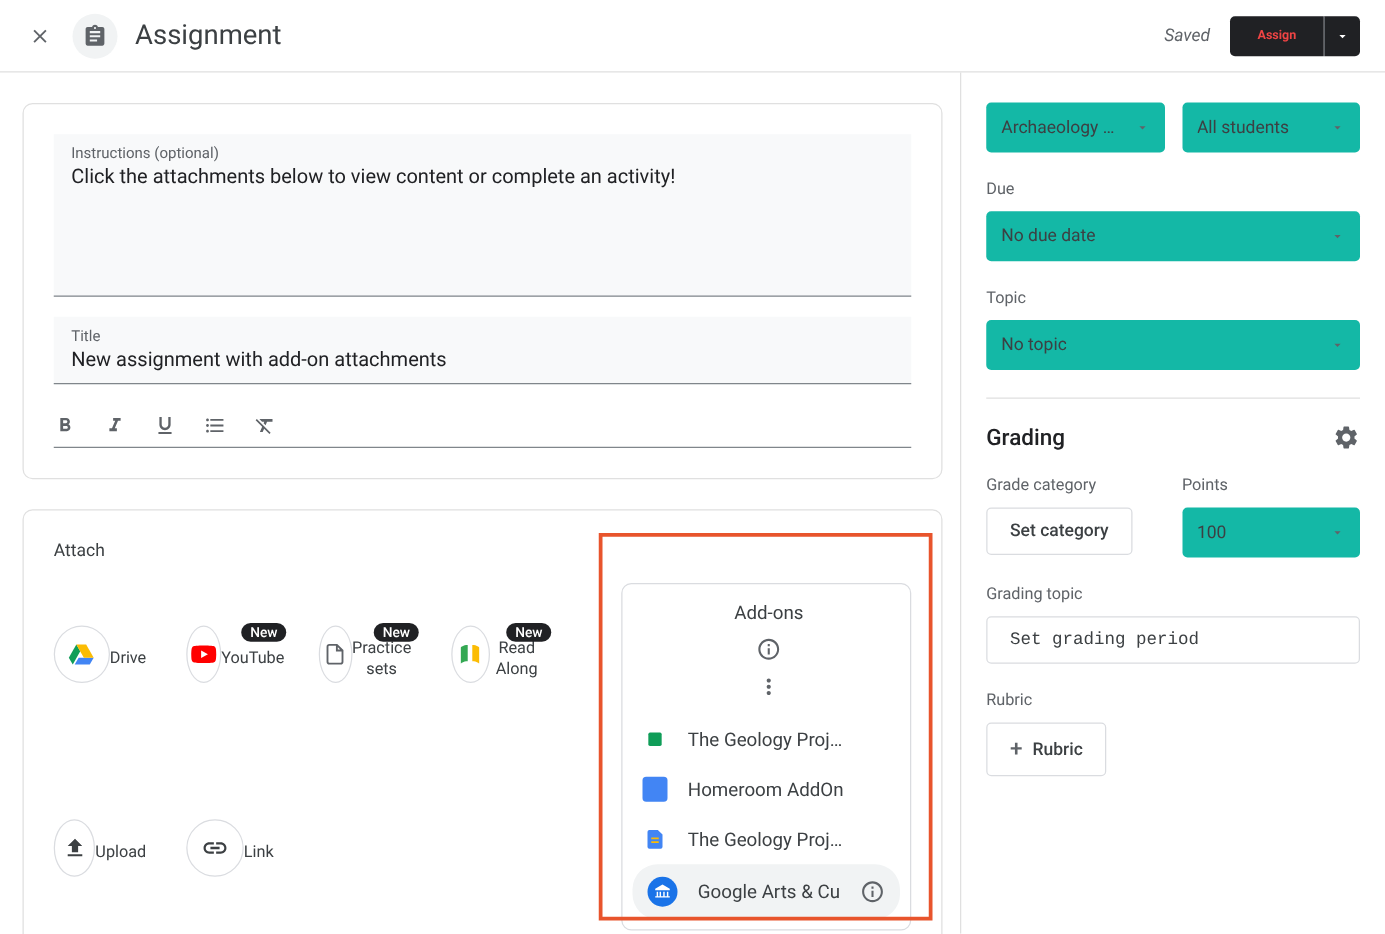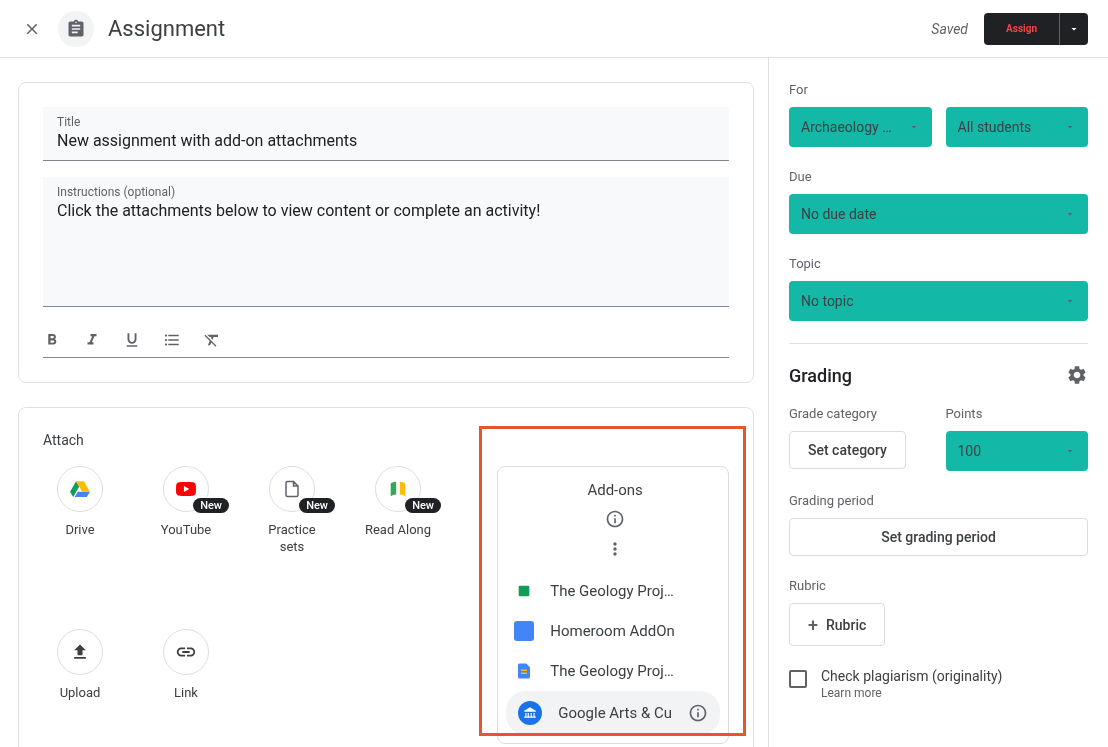--- a/index.html
+++ b/index.html
@@ -32,21 +32,21 @@
     .instructions-field { min-height: 130px; }
     
     
     .toolbar { display: flex; gap: 22px; padding: 8px 0; border-bottom: 1px solid #80868b; align-items: center; }
     .tool-btn { color: #5f6368; cursor: pointer; width: 18px; height: 18px; display: flex; align-items: center; justify-content: center; }
     
     
     .attach-title { font-size: 14px; color: #3c4043; margin-bottom: 18px; font-weight: 400; }
     .attach-row { display: flex; gap: 40px; position: relative; }
     .attach-grid { display: flex; flex-wrap: wrap; gap: 32px; max-width: 430px; }
-    .attach-item { display: flex; flex-direction: column; align-items: center; width: 74px; cursor: pointer; position: relative; }
+    .attach-item { display: flex; flex-direction: row; align-items: center; width: 74px; cursor: pointer; position: relative; }
     .attach-circle { width: 46px; height: 46px; border-radius: 50%; border: 1px solid #dadce0; display: flex; align-items: center; justify-content: center; margin-bottom: 10px; background: #fff; }
     .attach-label { font-size: 13px; color: #3c4043; text-align: center; line-height: 1.3; }
     .badge { position: absolute; top: 32px; right: -6px; background: #202124; color: #fff; font-size: 11px; padding: 1px 7px; border-radius: 10px; font-weight: 500; }
     
     
     .addons-highlight { position: absolute; right: -17px; top: -40px; border: 3px solid #e8542c; width: 267px; height: 310px; pointer-events: none; }
     .addons-panel { border: 1px solid #dadce0; border-radius: 8px; width: 241px; margin-left: auto; background: #fff; }
     .addons-header { display: flex; align-items: center; padding: 14px 14px 12px 18px; gap: 10px; flex-direction: column; }
     .addons-title { font-size: 15px; color: #3c4043; flex: 1; }
     .addons-list { max-height: 232px; overflow-y: auto; padding-bottom: 8px; }
@@ -62,21 +62,21 @@
     .side-label { font-size: 13px; color: #5f6368; margin-bottom: 10px; }
     .side-row { display: flex; gap: 14px; margin-bottom: 22px; }
     .select-box { background: #14b8a6; border: none; border-radius: 4px; padding: 12px 12px; display: flex; align-items: center; justify-content: space-between; cursor: pointer; flex: 1; font-size: 14px; color: #3c4043; min-width: 0; }
     .select-box .sel-text { overflow: hidden; text-overflow: ellipsis; white-space: nowrap; }
     .caret { color: #5f6368; flex-shrink: 0; margin-left: 6px; }
     .side-divider { border: none; border-top: 1px solid #e0e0e0; margin: 4px 0 20px; }
     .grading-header { display: flex; align-items: center; justify-content: space-between; margin-bottom: 20px; }
     .grading-title { font-size: 18px; color: #202124; font-weight: 500; }
     .gear { color: #5f6368; cursor: pointer; }
     .outline-btn { border: 1px solid #dadce0; background: #fff; border-radius: 4px; padding: 10px 18px; font-size: 14px; color: #3c4043; cursor: pointer; font-weight: 500; }
-    .outline-btn.full { width: 100%; text-align: center; }
+    .outline-btn.full { width: 100%; text-align: left; font-family: Liberation Mono, monospace; }
     .two-col { display: flex; gap: 14px; }
     .col { flex: 1; }
     .rubric-btn { display: flex; align-items: center; gap: 8px; }
     .plus { font-size: 18px; color: #5f6368; }
     .check-row { display: flex; align-items: flex-start; gap: 14px; margin-top: 16px; }
     .checkbox { width: 18px; height: 18px; border: 2px solid #5f6368; border-radius: 2px; cursor: pointer; margin-top: 2px; }
     .check-label { font-size: 14px; color: #3c4043; }
     .learn-more { font-size: 12px; color: #5f6368; margin-top: 2px; }
     .section { margin-bottom: 22px; }
   </style>
@@ -107,27 +107,27 @@
           </svg>
       </button>
     </div>
   </div>
 </div>
 
 <div class="layout">
   <div class="main">
 
     <div class="card">
+      <div class="field instructions-field">
+        <div class="field-label">Instructions (optional)</div>
+        <div class="field-value">Click the attachments below to view content or complete an activity!</div>
+      </div>
       <div class="field">
         <div class="field-label">Title</div>
         <div class="field-value">New assignment with add-on attachments</div>
-      </div>
-      <div class="field instructions-field">
-        <div class="field-label">Instructions (optional)</div>
-        <div class="field-value">Click the attachments below to view content or complete an activity!</div>
       </div>
       <div class="toolbar">
         <div class="tool-btn">
             <svg width="18" height="18" viewBox="0 0 24 24">
               <path fill="currentColor" d="M15.6 10.79c.97-.67 1.65-1.77 1.65-2.79 0-2.26-1.75-4-4-4H7v14h7.04c2.09 0 3.71-1.7 3.71-3.79 0-1.52-.86-2.82-2.15-3.42zM10 6.5h3c.83 0 1.5.67 1.5 1.5s-.67 1.5-1.5 1.5h-3v-3zm3.5 9H10v-3h3.5c.83 0 1.5.67 1.5 1.5s-.67 1.5-1.5 1.5z"></path>
             </svg>
           </div>
         <div class="tool-btn">
             <svg width="18" height="18" viewBox="0 0 24 24">
               <path fill="currentColor" d="M10 4v3h2.21l-3.42 8H6v3h8v-3h-2.21l3.42-8H18V4z"></path>
@@ -264,21 +264,20 @@
                 </svg>
             </div>
           </div>
         </div>
       </div>
     </div>
   </div>
 
   <div class="sidebar">
     <div class="section">
-      <div class="side-label">For</div>
       <div class="side-row">
         <div class="select-box">
           <span class="sel-text">Archaeology …</span>
           <svg class="caret" width="12" height="12" viewBox="0 0 24 24">
               <path fill="currentColor" d="M7 10l5 5 5-5z"></path>
             </svg>
         </div>
         <div class="select-box">
           <span class="sel-text">All students</span>
           <svg class="caret" width="12" height="12" viewBox="0 0 24 24">
@@ -329,33 +328,26 @@
             <span class="sel-text">100</span>
             <svg class="caret" width="12" height="12" viewBox="0 0 24 24">
                 <path fill="currentColor" d="M7 10l5 5 5-5z"></path>
               </svg>
           </div>
         </div>
       </div>
     </div>
 
     <div class="section">
-      <div class="side-label">Grading period</div>
+      <div class="side-label">Grading topic</div>
       <button class="outline-btn full">Set grading period</button>
     </div>
 
     <div class="section">
       <div class="side-label">Rubric</div>
       <button class="outline-btn rubric-btn">
         <span class="plus">+</span>
         <span>Rubric</span>
       </button>
     </div>
 
-    <div class="check-row">
-      <div class="checkbox"></div>
-      <div>
-        <div class="check-label">Check plagiarism (originality)</div>
-        <div class="learn-more">Learn more</div>
-      </div>
-    </div>
   </div>
 </div>
 
 </body></html>

